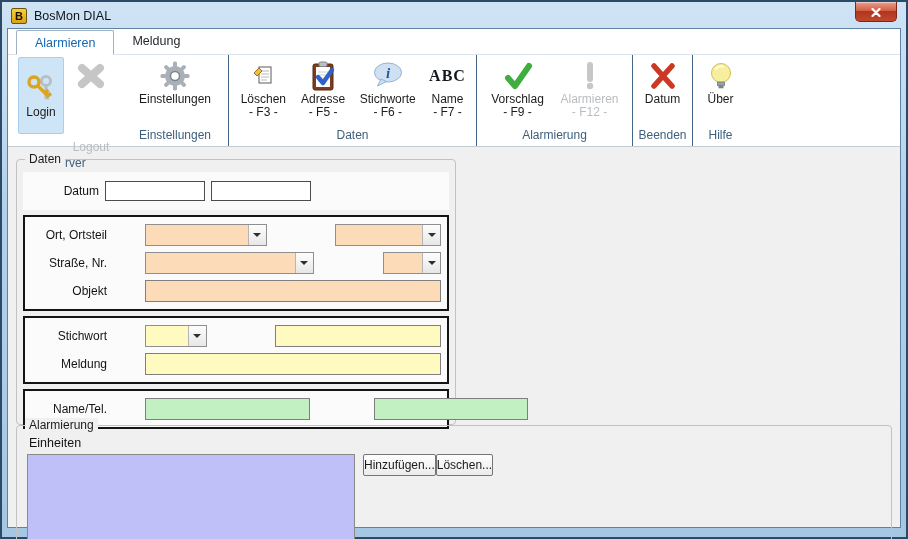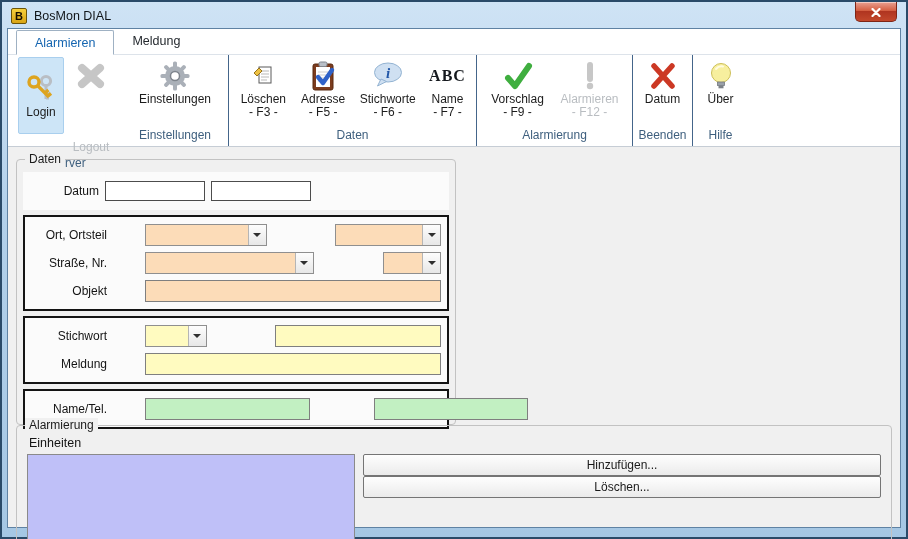--- a/index.html
+++ b/index.html
@@ -72,21 +72,21 @@
     border-top:4px solid #2f2f2f; }
   .c-orange { background:#fcdcb8; }
   .c-yellow { background:#fffbc0; }
   .bg-orange { background:#fcdcb8; }
   .bg-yellow { background:#fffbc0; }
   .bg-green  { background:#c2f0c2; }
 
   .sub-label { font-size:12.5px; color:#141414; margin:0 0 4px 2px; }
   .alarm-row { display:flex; align-items:flex-start; }
   .listbox-purple { width:328px; height:116px; background:#bfc0f8; border:1px solid #8a8a8a; }
-  .alarm-btn-col { display:flex; flex-direction:column; margin-left:8px; flex:1; align-items:stretch; }
+  .alarm-btn-col { display:flex; flex-direction:row; margin-left:8px; flex:1; align-items:stretch; }
   .push-btn { height:22px; border:1px solid #757575; border-radius:2px;
     background:linear-gradient(#fefefe,#ebebeb); font-size:12px; color:#1a1a1a;
     font-family:inherit; cursor:pointer; }
   .push-btn + .push-btn { }
 </style>
 </head>
 <body>
 
 <div class="window">
 

